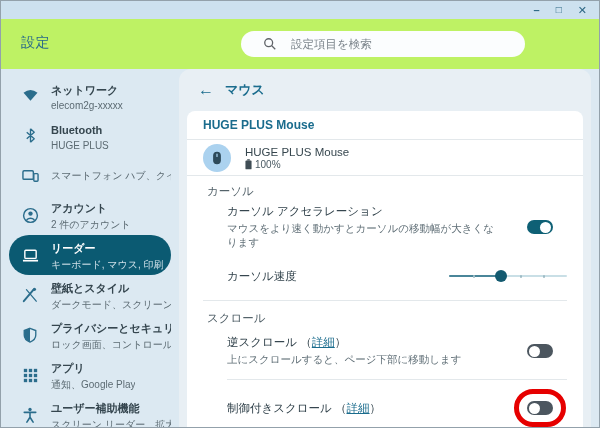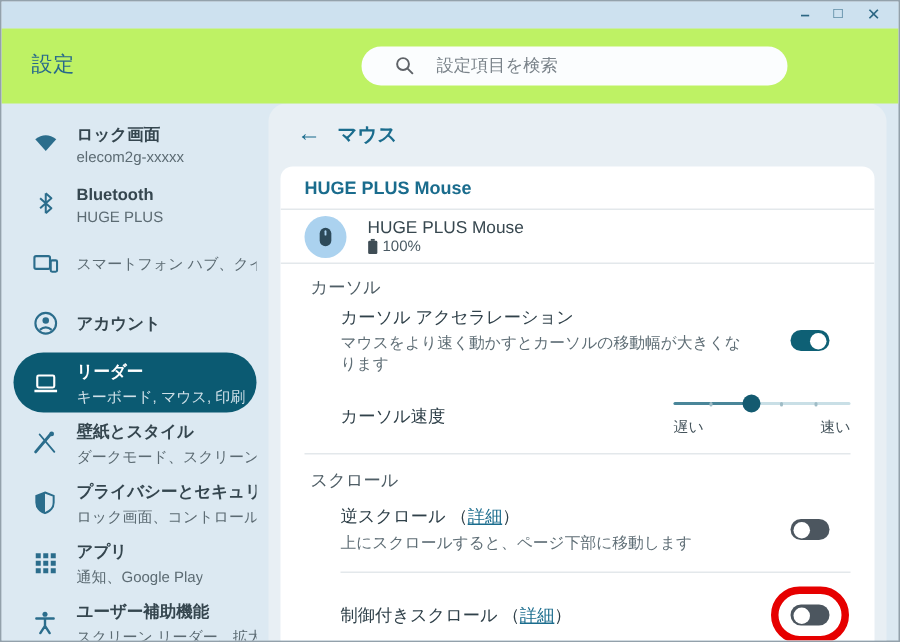--- a/index.html
+++ b/index.html
@@ -107,21 +107,21 @@
   <div class="appbody">
 
     <nav class="sidebar">
 
       <div class="nav-item">
         <span class="nicon">
             <svg width="17" height="17" viewBox="0 0 18 18">
               <path d="M9 14.5 L1.6 6.2 Q9 0.4 16.4 6.2 Z" fill="currentColor"></path>
             </svg>
           </span>
-        <span class="ntext"><span class="ntitle">ロック画面</span><div class="nsub">elecom2g-xxxxx</div></span>
+        <span class="ntext"><span class="ntitle">ネットワーク</span><div class="nsub">elecom2g-xxxxx</div></span>
       </div>
 
       <div class="nav-item">
         <span class="nicon">
             <svg width="15" height="15" viewBox="0 0 18 18">
               <path d="M9 1 L9 17 M9 1 L13.5 5 L4.5 13 M9 17 L13.5 13 L4.5 5" fill="none" stroke="currentColor" stroke-width="1.6" stroke-linejoin="round"></path>
             </svg>
           </span>
         <span class="ntext"><span class="ntitle">Bluetooth</span><div class="nsub">HUGE PLUS</div></span>
       </div>
@@ -137,21 +137,21 @@
       </div>
 
       <div class="nav-item">
         <span class="nicon">
             <svg width="17" height="17" viewBox="0 0 18 18">
               <circle cx="9" cy="9" r="7.3" fill="none" stroke="currentColor" stroke-width="1.5"></circle>
               <circle cx="9" cy="7" r="2.3" fill="currentColor"></circle>
               <path d="M4.8 13.6 Q9 10.2 13.2 13.6" fill="none" stroke="currentColor" stroke-width="1.6"></path>
             </svg>
           </span>
-        <span class="ntext"><span class="ntitle">アカウント</span></span>
+        <span class="ntext"><span class="ntitle">アカウント</span><div class="nsub">2 件のアカウント</div></span>
       </div>
 
       <div class="nav-item selected">
         <span class="nicon">
             <svg width="17" height="17" viewBox="0 0 18 18">
               <rect x="3" y="3.5" width="12" height="8.5" rx="1" fill="none" stroke="currentColor" stroke-width="1.5"></rect>
               <path d="M1 14.5 L17 14.5" stroke="currentColor" stroke-width="1.8"></path>
             </svg>
           </span>
         <span class="ntext"><span class="ntitle">リーダー</span><div class="nsub">キーボード, マウス, 印刷</div></span>
@@ -259,24 +259,20 @@
           <div class="slider-block" style="--pct: 44%;">
             <div class="slider">
               <div class="track"></div>
                 <div class="fill"></div>
               <div class="tick" style="left:20%"></div>
                 <div class="tick" style="left:40%"></div>
                 <div class="tick" style="left:60%"></div>
                 <div class="tick" style="left:80%"></div>
               <div class="thumb"></div>
             </div>
-            <div class="slider-labels">
-              <span>遅い</span>
-              <span>速い</span>
-            </div>
           </div>
         </div>
 
         <div class="divider-full"></div>
 
         <div class="section-label">スクロール</div>
 
         <div class="setting-row">
           <div class="setting-text">
             <div class="row-title">

